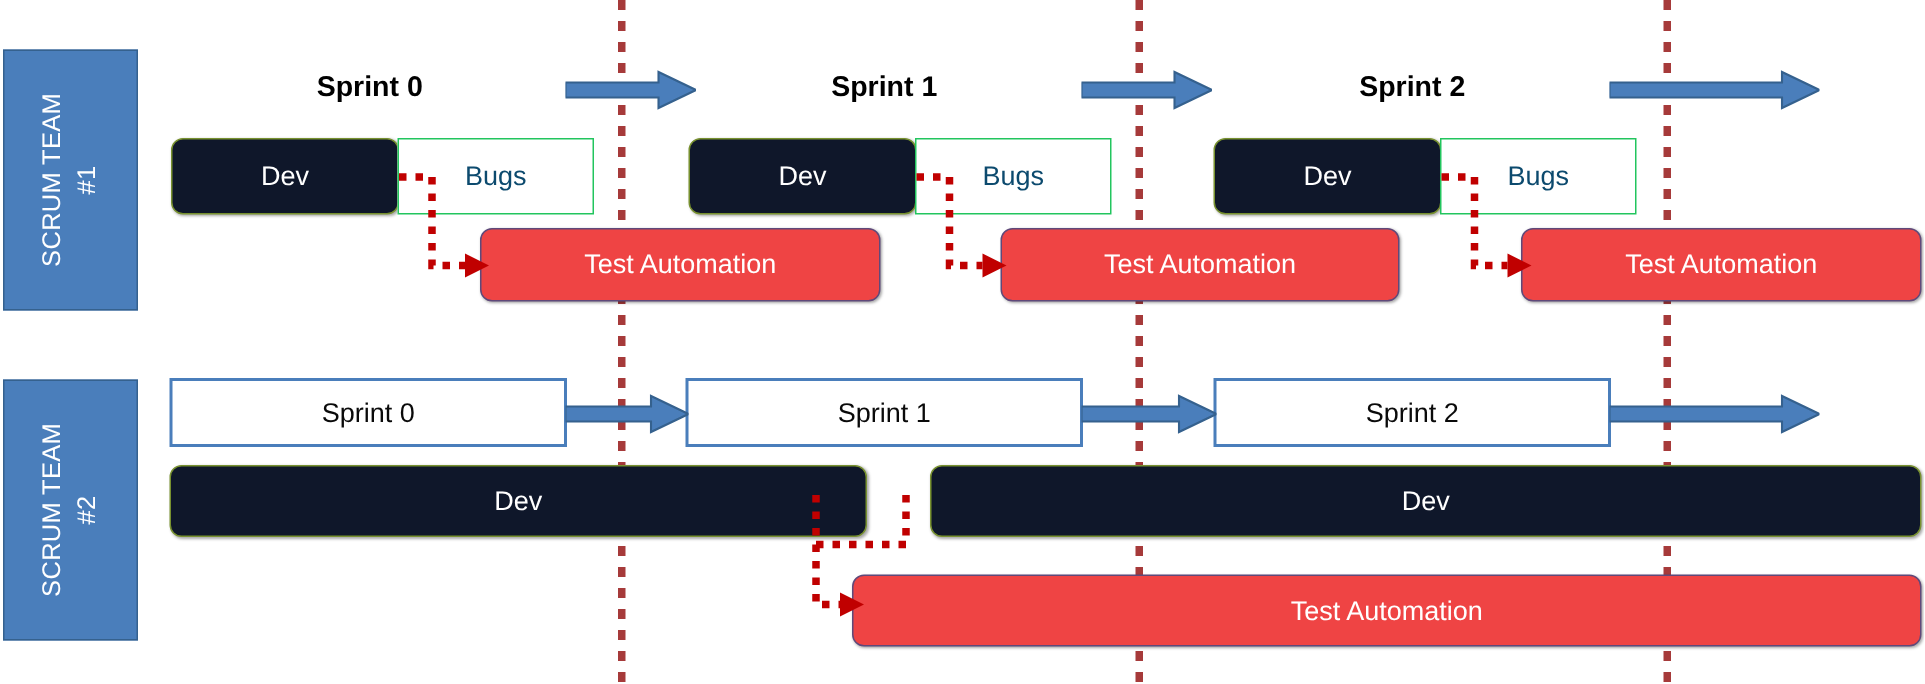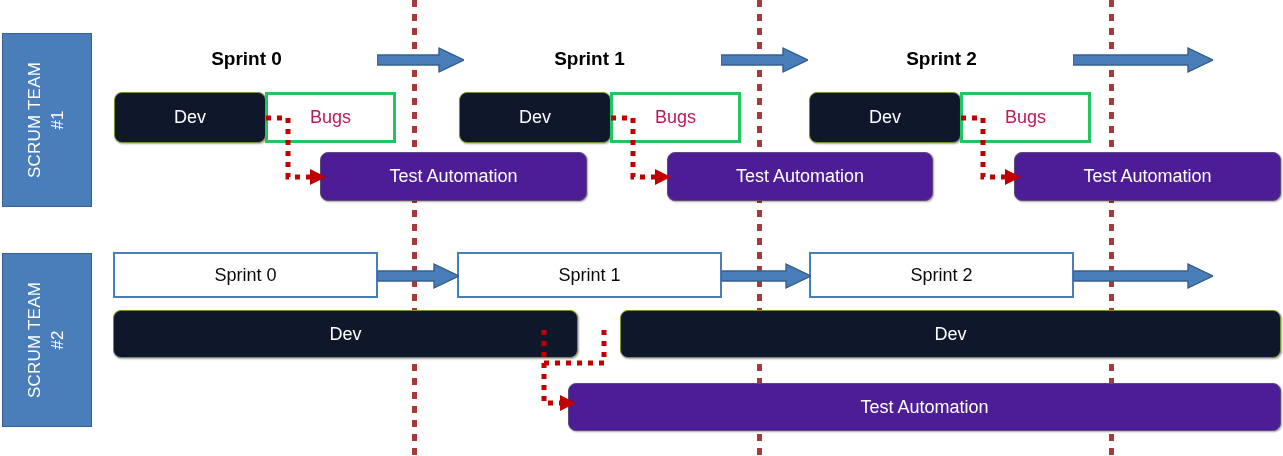--- a/index.html
+++ b/index.html
@@ -65,26 +65,26 @@
 
   .bar.dev {
     background: #0f172a;
     border: 1px solid #78912f;
     border-radius: 8px;
     color: #ffffff;
     box-shadow: 1px 1px 2px rgba(0,0,0,.35);
   }
   .bar.bugs {
     background: #ffffff;
-    border: 3px solid #22c55e;
+    border: 1px solid #22c55e;
     border-radius: 0;
-    color: #be185d;
+    color: #0c4a6e;
   }
   .bar.test {
-    background: #4c1d95;
+    background: #ef4444;
     border: 1px solid #5f497a;
     border-radius: 8px;
     color: #ffffff;
     box-shadow: 1px 1px 2px rgba(0,0,0,.35);
   }
   .bar.sprintbox {
     background: #ffffff;
     border: 2px solid #4a7ebb;
     border-radius: 0;
     color: #0a0a0a;

